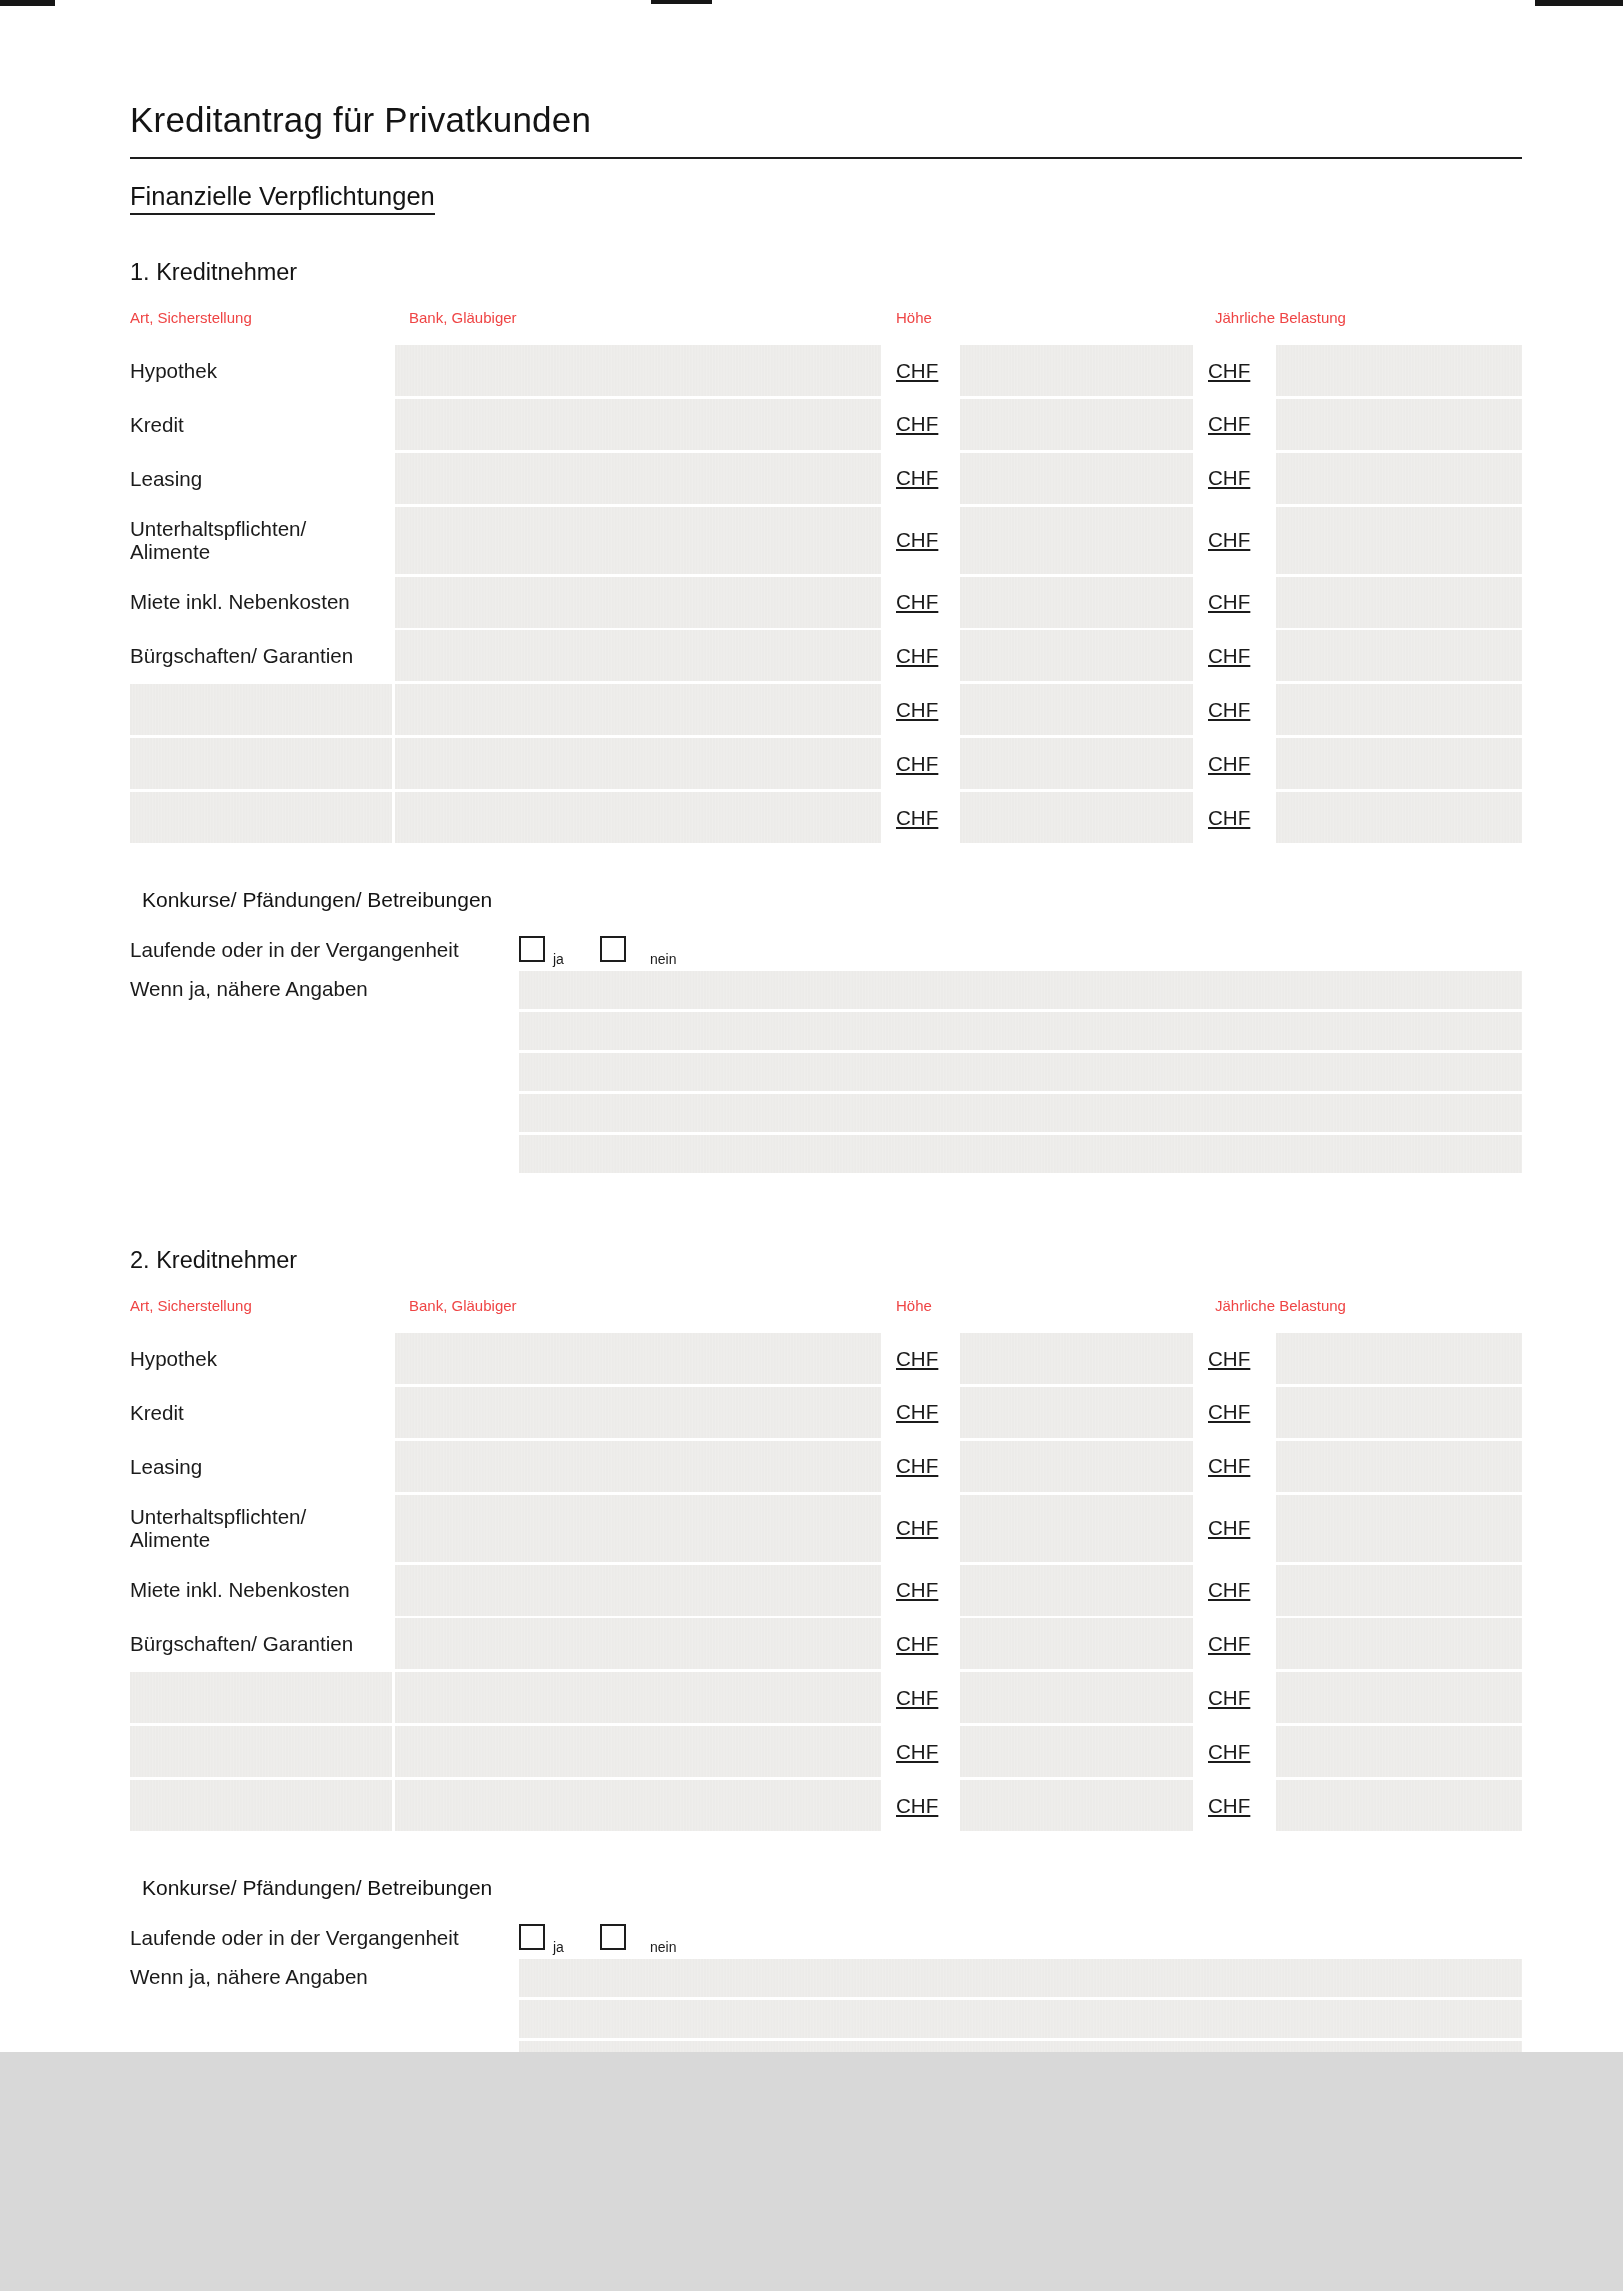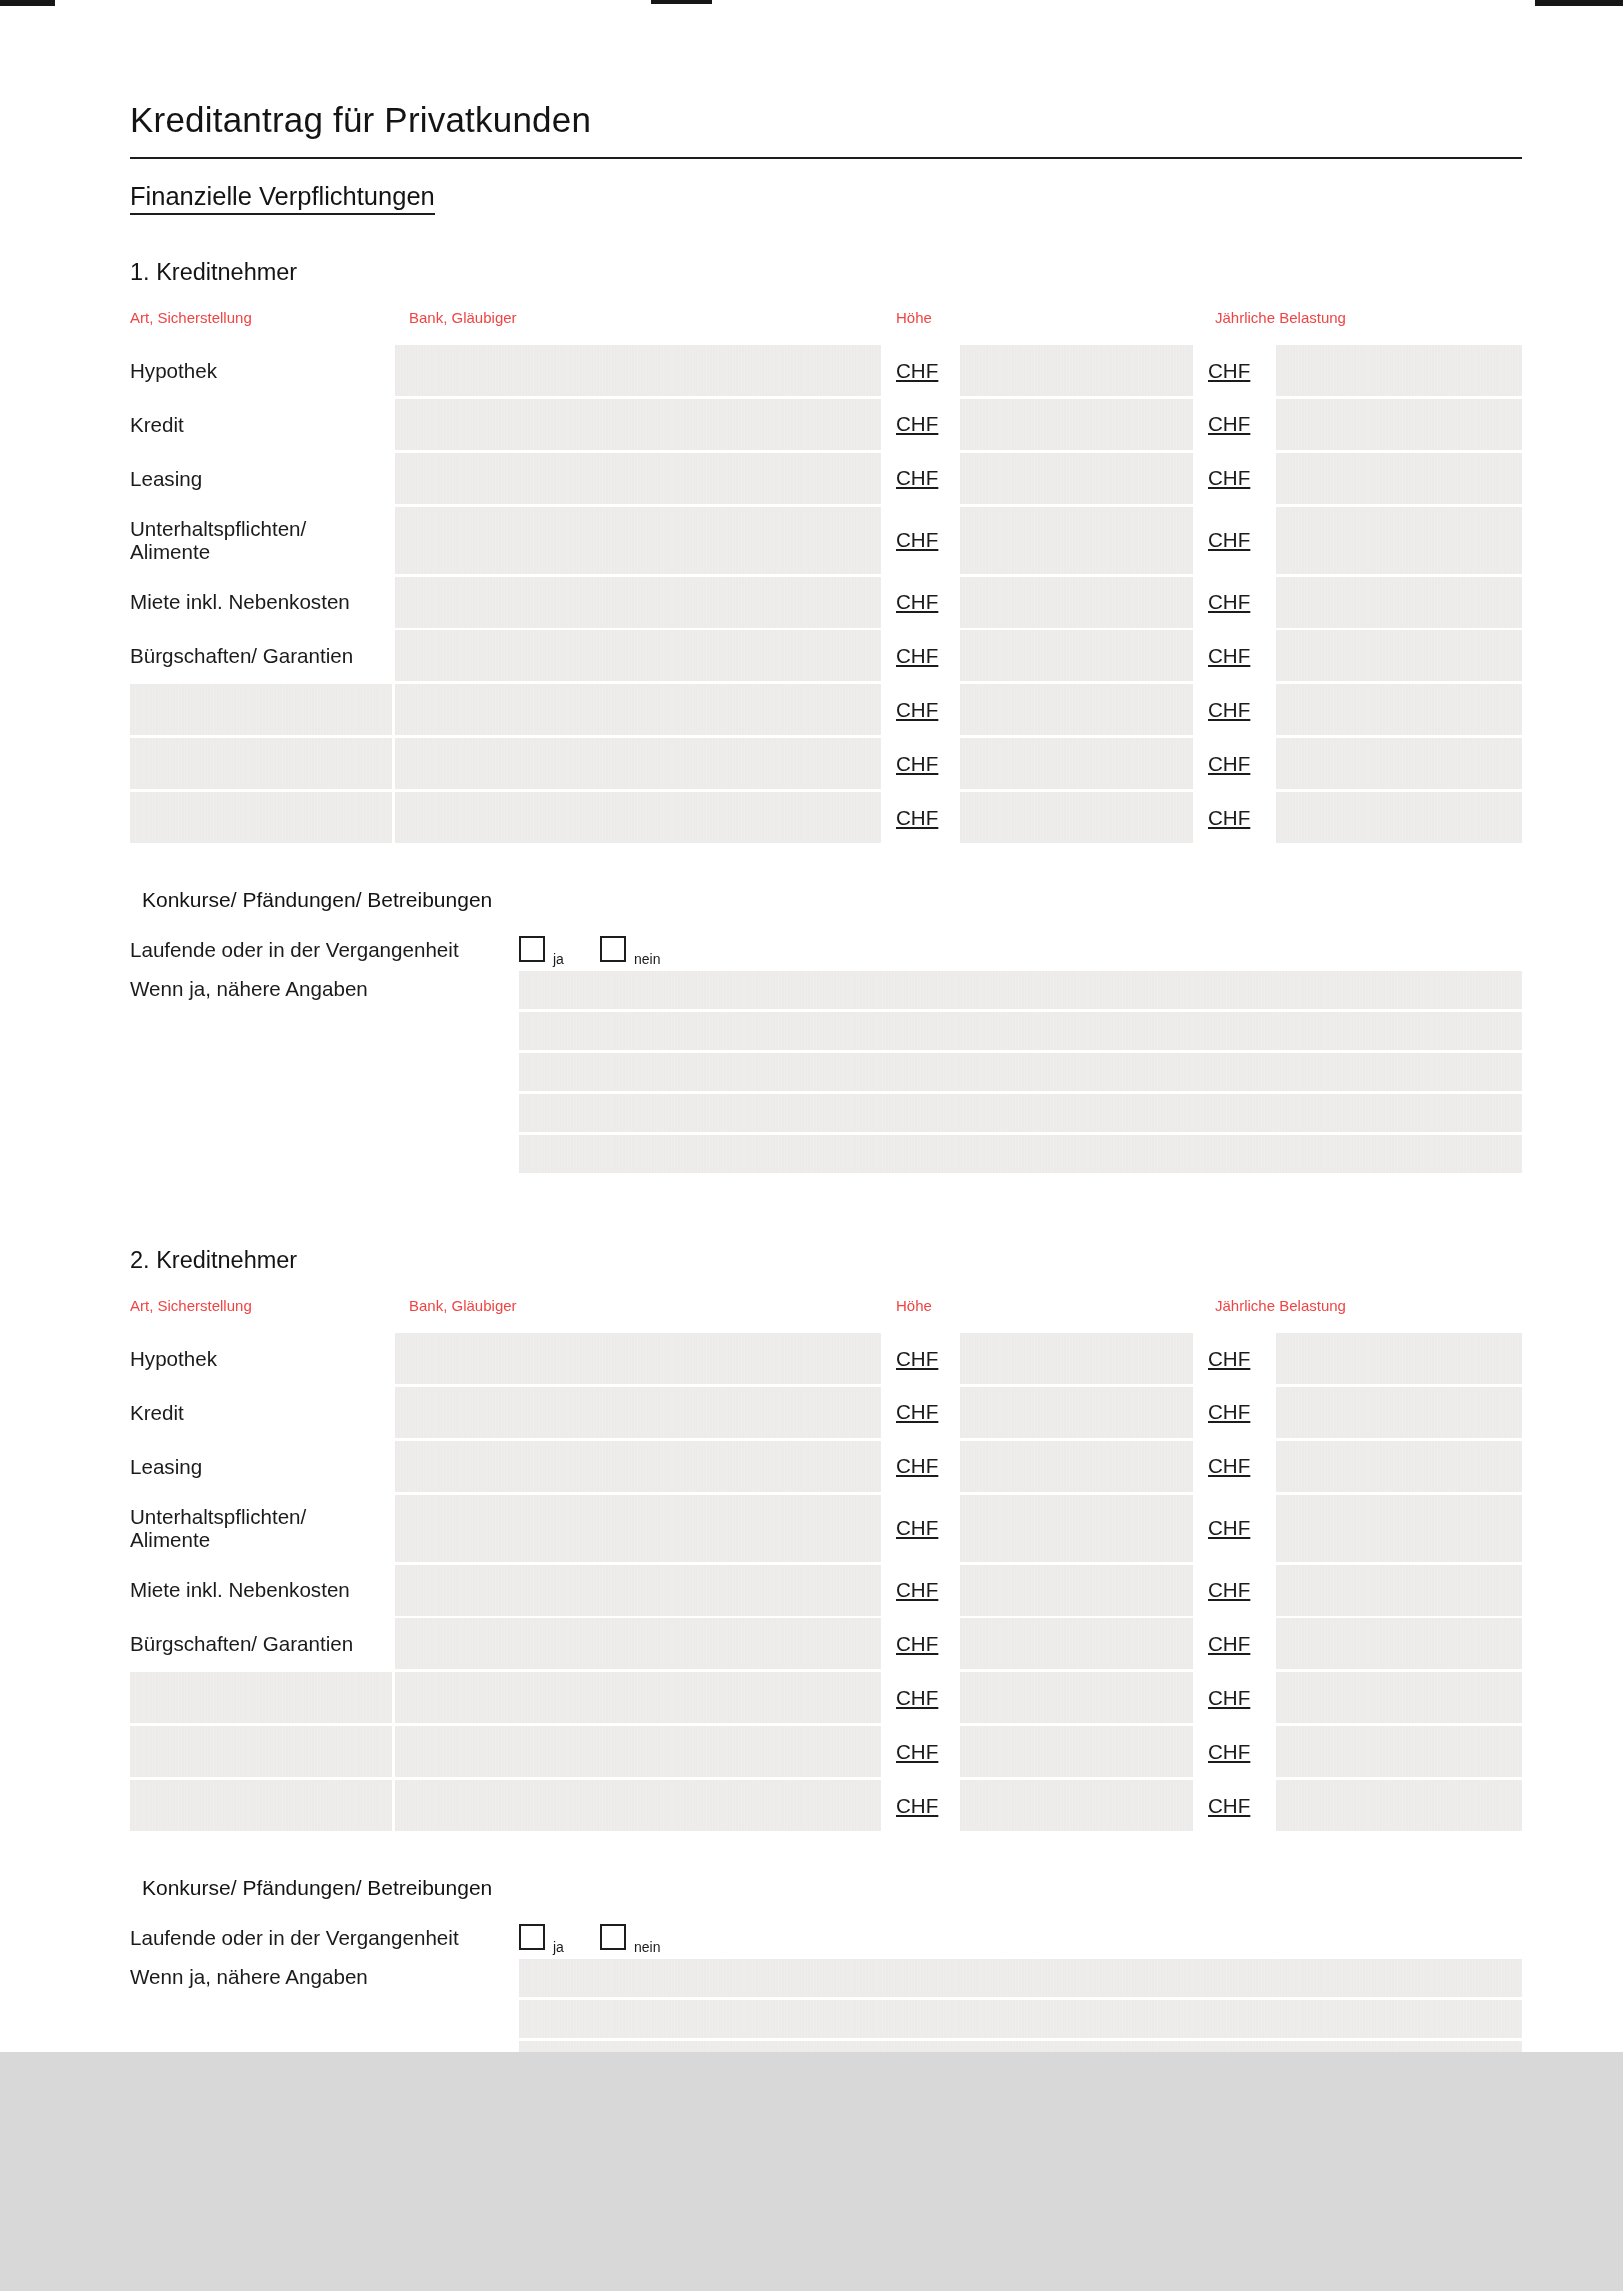--- a/index.html
+++ b/index.html
@@ -91,21 +91,21 @@
   .question-row { position: absolute; left: 0; top: 677px; height: 27.4px; width: 1392px; }
   .question-label { position: absolute; left: 0; top: 2px; font-size: 20.6px; }
   .checkbox {
     position: absolute; top: 0; width: 25.5px; height: 25.5px;
     border: 2.9px solid #1d1d1d; background: #ffffff;
   }
   .checkbox.cb-yes { left: 389px; }
   .checkbox.cb-no  { left: 470px; }
   .cb-label { position: absolute; top: 2px; font-size: 14px; margin-top: 13px; }
   .cb-label.l-yes { left: 423px; }
-  .cb-label.l-no  { left: 504px; }
+  .cb-label.l-no  { left: 520px; }
 
   .details-label { position: absolute; left: 0; top: 718px; font-size: 20.6px; }
 
   .details-area { position: absolute; left: 389px; top: 712px; width: 1003px; }
   .details-line {
     height: 38px; margin-bottom: 2.9px;
     background: #efeeec;
     background-image: linear-gradient(90deg, rgba(0,0,0,0.012) 50%, rgba(255,255,255,0.02) 50%);
     background-size: 2.9px 2.9px;
   }

